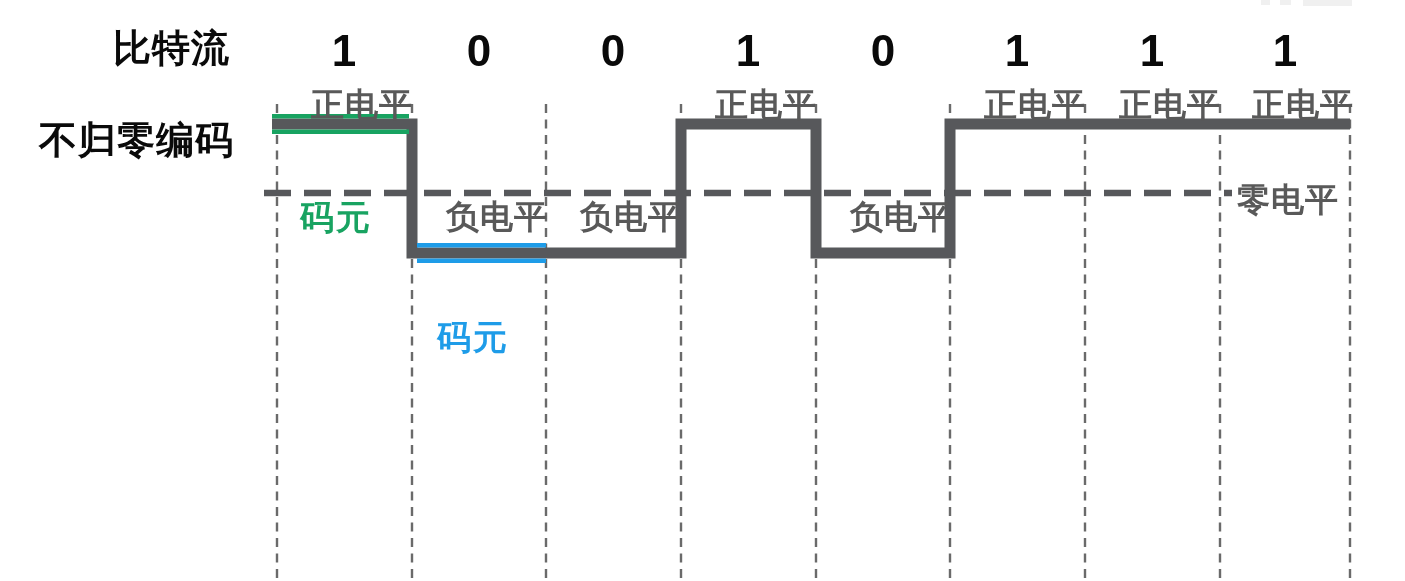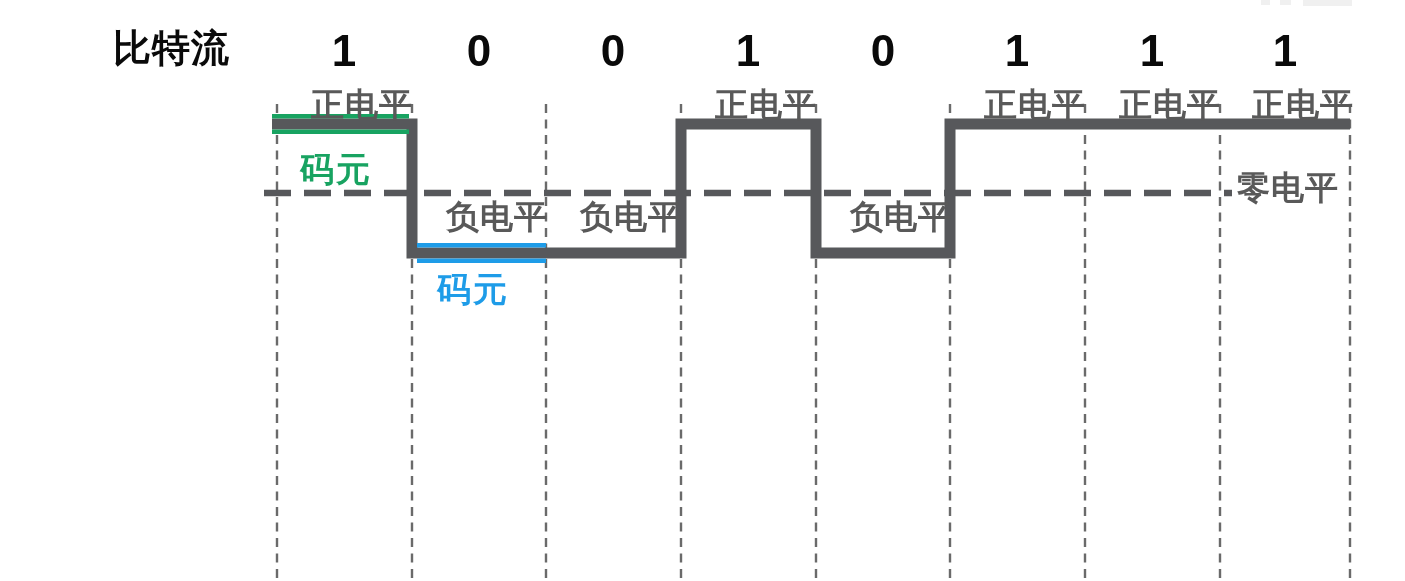--- a/index.html
+++ b/index.html
@@ -17,22 +17,22 @@
   .bit{
     position:absolute;top:26px;width:134px;text-align:center;
     color:var(--text-black,#000);font-weight:700;font-size:44px;
   }
   .level-lbl{
     position:absolute;width:136px;text-align:right;
     color:var(--label-gray,#595959);font-weight:700;font-size:33px;letter-spacing:1px;
   }
   .pos-lbl{top:83px;}
   .neg-lbl{top:195px;}
-  .zero-lbl{position:absolute;left:1237px;top:166px;color:var(--label-gray,#595959);font-weight:700;font-size:33px;letter-spacing:1px;}
-  .symbol-lbl{position:absolute;font-weight:700;font-size:34px;letter-spacing:2px;}
+  .zero-lbl{position:absolute;left:1237px;top:178px;color:var(--label-gray,#595959);font-weight:700;font-size:33px;letter-spacing:1px;}
+  .symbol-lbl{position:absolute;font-weight:700;font-size:34px;letter-spacing:2px;margin-top:48px;}
   .symbol-green{left:300px;top:147px;color:var(--symbol-green,#18a361);}
   .symbol-blue{left:437px;top:267px;color:var(--symbol-blue,#1e9ce8);}
   .artifact{position:absolute;top:0;background:#f0f0f0;}
 </style>
 </head>
 <body>
 
 <div class="stage">
 
   <svg width="1405" height="581" viewBox="0 0 1405 581">
@@ -54,20 +54,21 @@
     <path d="M272 124 H412 V253 H681 V124 H816 V253 H950 V124 H1350" fill="none" style="stroke:var(--waveform-gray,#57585b);" stroke-width="11" stroke-linejoin="miter"></path>
 
     <line x1="272" y1="116.3" x2="409" y2="116.3" style="stroke:var(--symbol-green,#18a361);" stroke-width="4.5"></line>
     <line x1="272" y1="131.8" x2="409" y2="131.8" style="stroke:var(--symbol-green,#18a361);" stroke-width="4.5"></line>
 
     <line x1="417" y1="245.2" x2="546" y2="245.2" style="stroke:var(--symbol-blue,#1e9ce8);" stroke-width="4.5"></line>
     <line x1="417" y1="260.8" x2="546" y2="260.8" style="stroke:var(--symbol-blue,#1e9ce8);" stroke-width="4.5"></line>
   </svg>
 
   <div class="lbl black-lbl" style="left:113px;top:29px;">比特流</div>
+  <div class="lbl black-lbl" style="left:39px;top:121px;">不归零编码</div>
 
   <div class="bit" style="left:277px;">1</div>
   <div class="bit" style="left:412px;">0</div>
   <div class="bit" style="left:546px;">0</div>
   <div class="bit" style="left:681px;">1</div>
   <div class="bit" style="left:816px;">0</div>
   <div class="bit" style="left:950px;">1</div>
   <div class="bit" style="left:1085px;">1</div>
   <div class="bit" style="left:1218px;">1</div>
 

